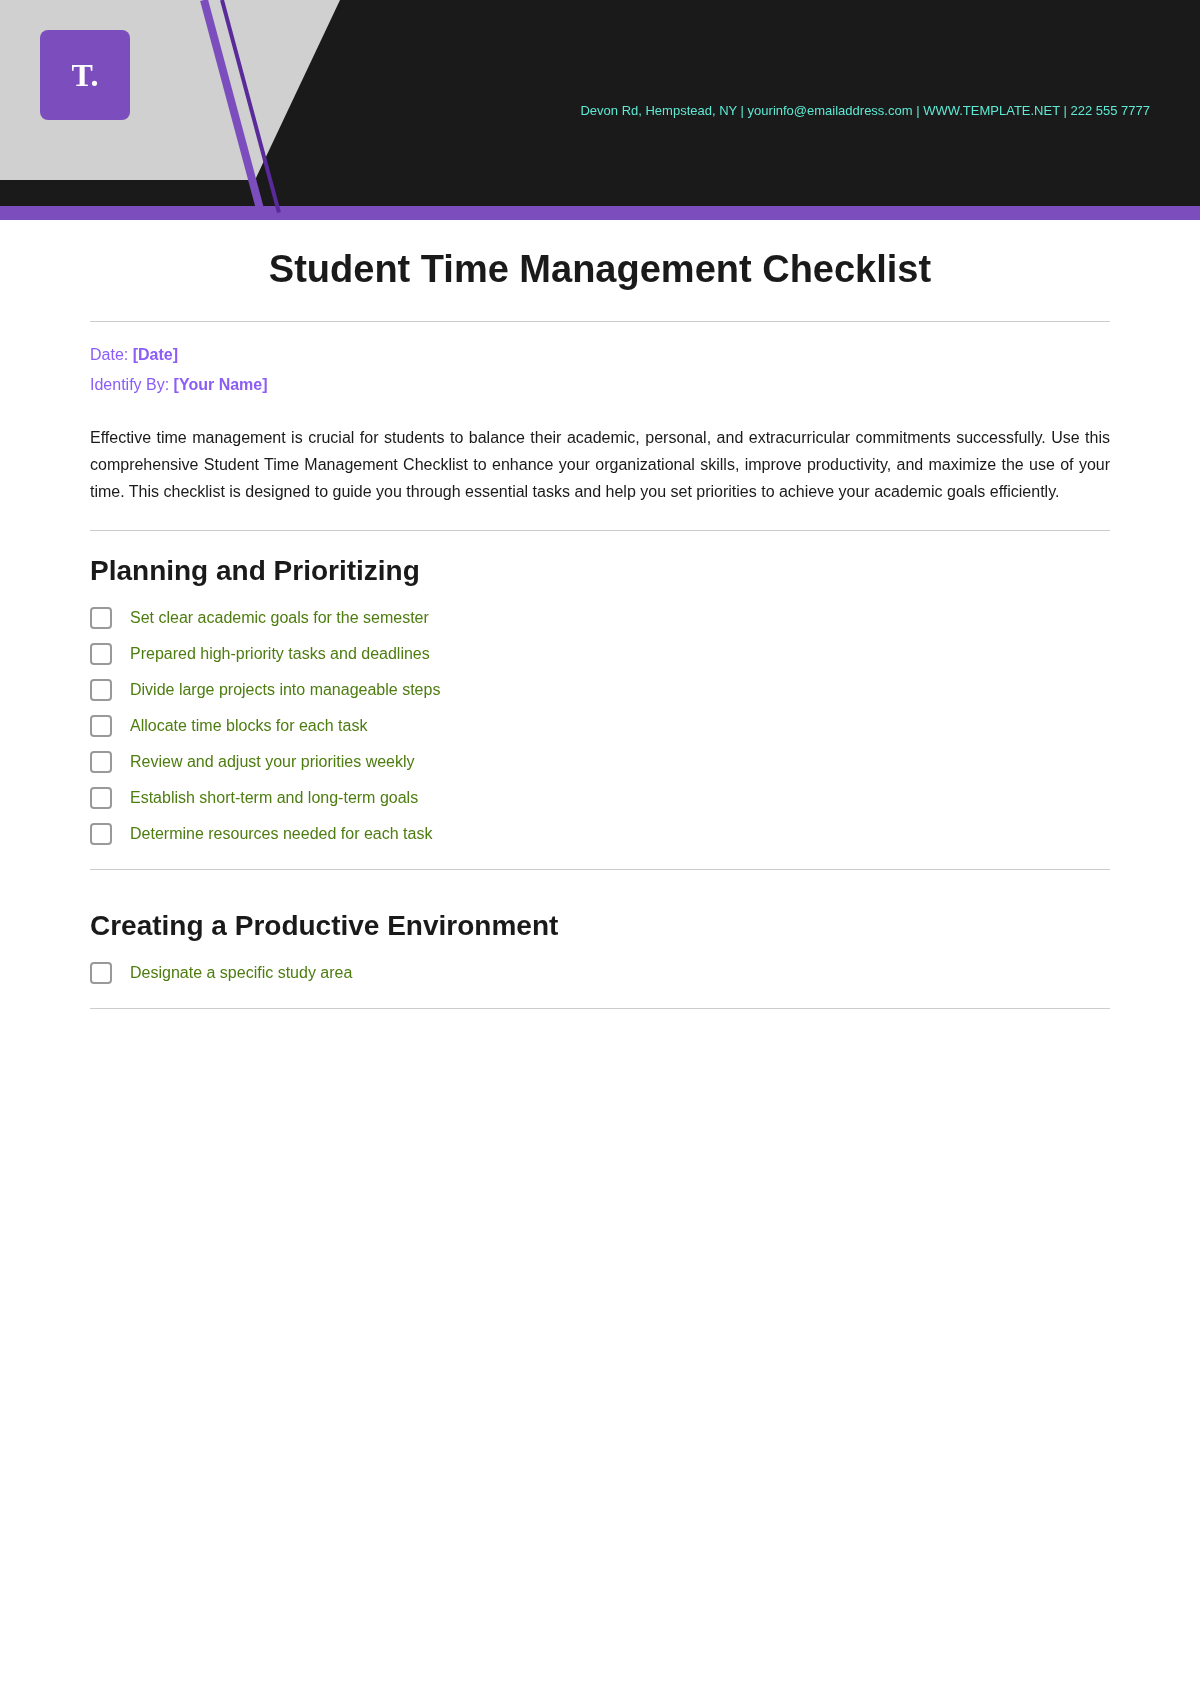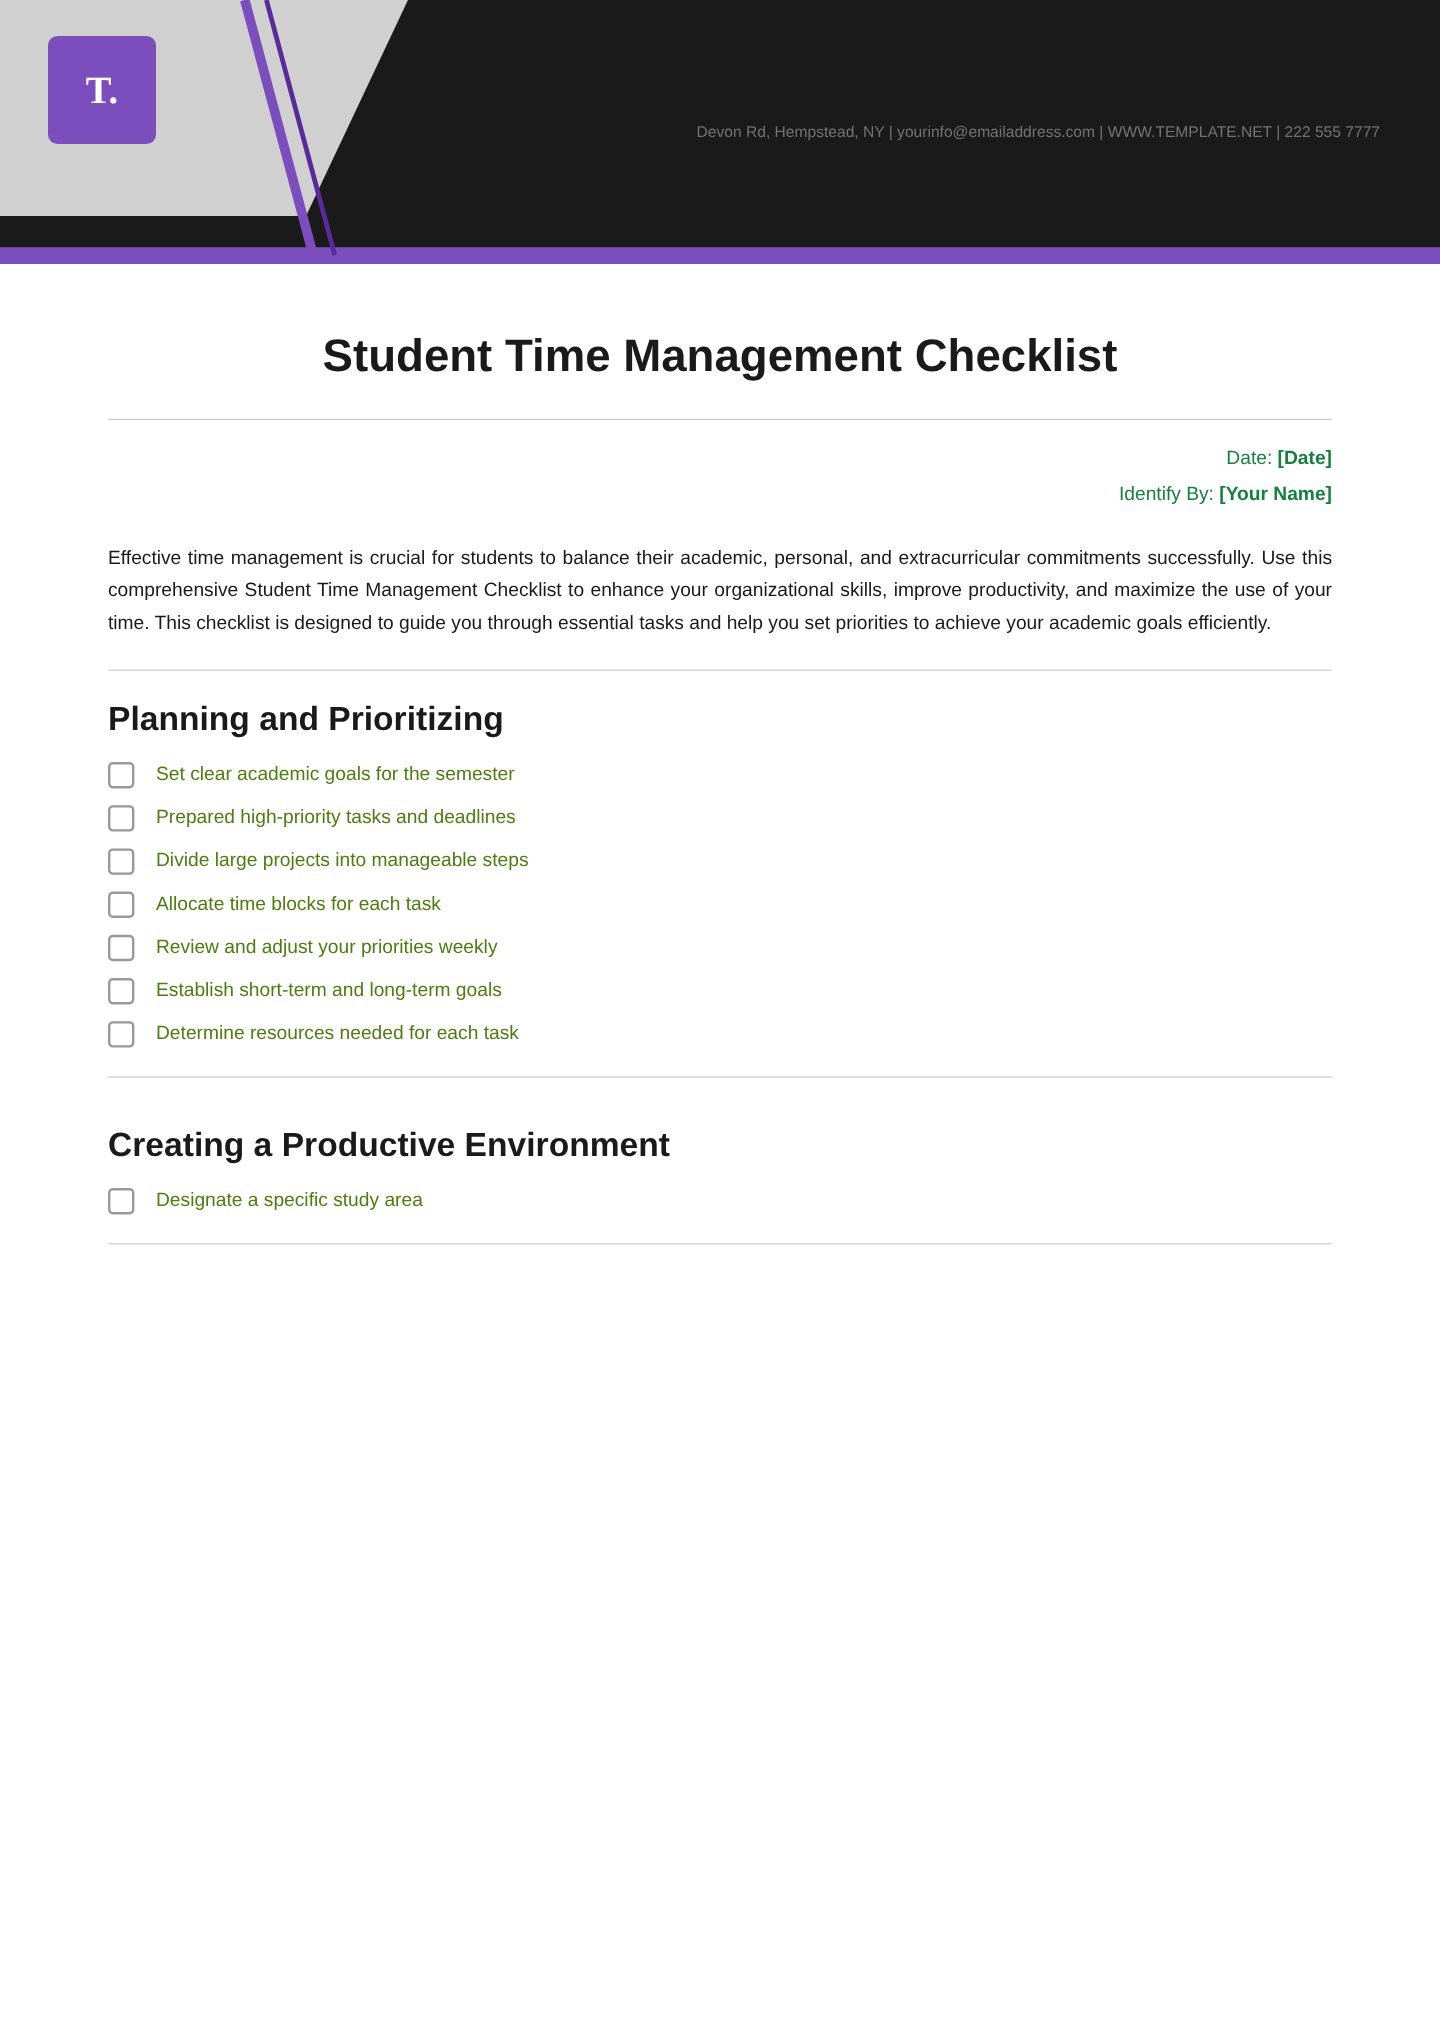--- a/index.html
+++ b/index.html
@@ -78,39 +78,39 @@
       transform: rotate(-15deg);
       transform-origin: top center;
       z-index: 5;
     }
 
     .header-contact {
       position: absolute;
       right: 50px;
       top: 50%;
       transform: translateY(-50%);
-      color: #737373;
+      color: #5eead4;
       font-size: 13px;
       text-align: right;
       z-index: 10;
     }
 
     
     .header-purple-bar {
       position: absolute;
       bottom: 0;
       left: 0;
       right: 0;
       height: 14px;
       background: #7c4dbd;
     }
 
     
     .content {
-      padding: 56px 90px 60px 90px;
+      padding: 28px 90px 60px 90px;
     }
 
     .page-title {
       text-align: center;
       font-size: 38px;
       font-weight: bold;
       color: #1a1a1a;
       margin-bottom: 30px;
     }
 
@@ -120,23 +120,22 @@
       margin: 24px 0;
     }
 
     .meta-section {
       margin-bottom: 30px;
       margin-top: 20px;
     }
 
     .meta-line {
       font-size: 16px;
-      color: #15803d;
+      color: #8b5cf6;
       margin-bottom: 12px;
-      text-align: right;
     }
 
     .meta-line span.label {
       font-weight: normal;
     }
 
     .meta-line span.value {
       font-weight: bold;
     }
 

